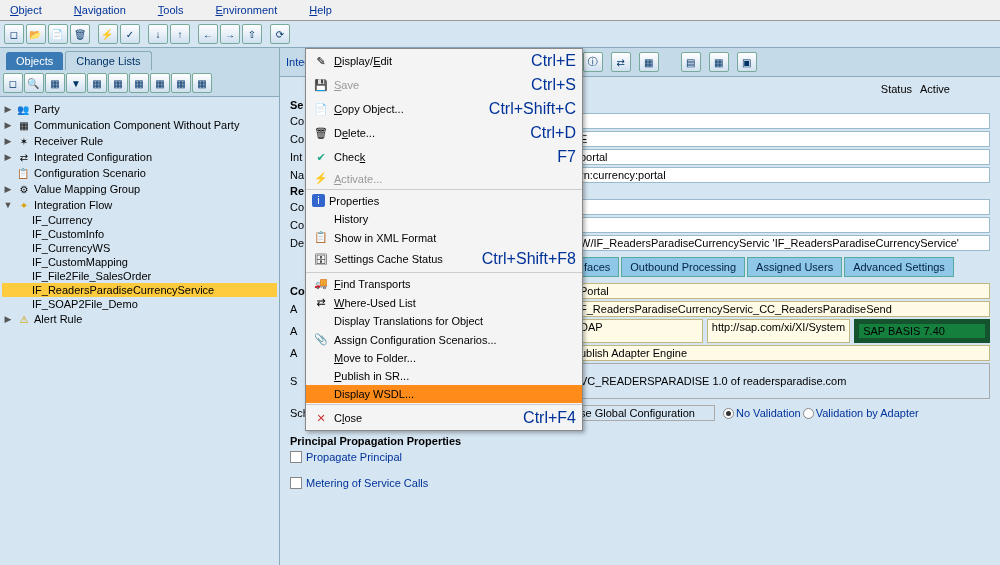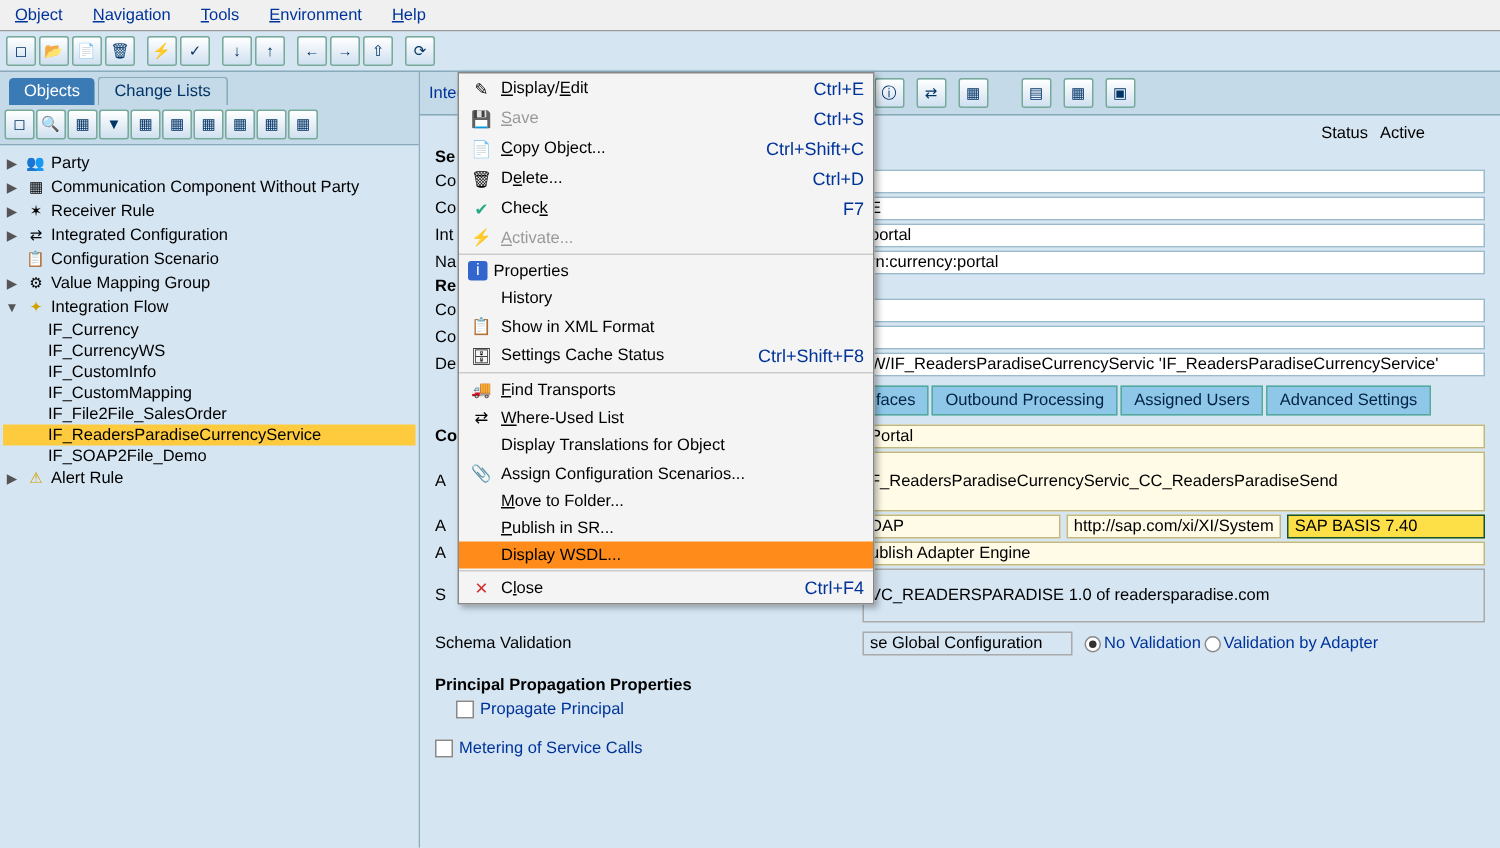--- a/index.html
+++ b/index.html
@@ -1,17 +1,17 @@
 <!DOCTYPE html>
 <html><head>
 <meta charset="utf-8">
 <style>
 * { margin: 0; padding: 0; box-sizing: border-box; font-family: Tahoma, Arial, sans-serif; font-size: 11px; }
 body { background: #d5e5f2; width: 1000px; height: 565px; overflow: hidden; }
-.menubar { background: #f0f0f0; border-bottom: 1px solid #999; padding: 2px 4px; display: flex; gap: 8px; }
+.menubar { background: #f0f0f0; border-bottom: 1px solid #999; padding: 2px 4px; display: flex; gap: 20px; }
 .menubar span { color: #003399; padding: 2px 6px; cursor: pointer; }
 .menubar span u { text-decoration: underline; }
 .toolbar { background: #d5e5f2; border-bottom: 1px solid #8ab; padding: 3px 4px; display: flex; gap: 2px; align-items: center; }
 .tbtn { width: 20px; height: 20px; border: 1px solid #7a9; background: linear-gradient(#fff,#d0e0f0); border-radius: 2px; display: inline-flex; align-items: center; justify-content: center; font-size: 10px; color: #036; cursor: pointer; }
 .tsep { width: 4px; }
 .content { display: flex; height: calc(100% - 44px); }
 .leftpanel { width: 280px; background: #d5e5f2; border-right: 1px solid #8ab; display: flex; flex-direction: column; }
 .tabs { display: flex; background: #c5dae8; height: 22px; align-items: flex-end; padding-left: 6px; }
 .tab { padding: 3px 10px; background: #3a7ab5; color: #fff; border-radius: 3px 3px 0 0; margin-right: 2px; cursor: pointer; }
 .tab.inactive { background: #c5dae8; color: #036; border: 1px solid #8ab; border-bottom: none; }
@@ -35,21 +35,21 @@
 .subtab { background: #8fc7e8; border: 1px solid #5a9; padding: 3px 8px; cursor: pointer; color: #024; }
 .checkbox-row { display: flex; align-items: center; gap: 4px; margin: 4px 0; color: #003399; }
 .cb { width: 12px; height: 12px; border: 1px solid #888; background: #fff; }
 .radio-row { display: flex; align-items: center; gap: 2px; color: #003399; }
 .radio { width: 11px; height: 11px; border: 1px solid #888; border-radius: 50%; background: #fff; display: inline-flex; align-items: center; justify-content: center; }
 .radio.sel::after { content: ''; width: 5px; height: 5px; background: #333; border-radius: 50%; }
 .ctx-menu { position: absolute; left: 25px; top: 0px; width: 278px; background: #f4f4f4; border: 1px solid #888; box-shadow: 2px 2px 4px rgba(0,0,0,0.3); z-index: 100; }
 .ctx-item { display: flex; align-items: center; padding: 3px 6px; cursor: pointer; }
 .ctx-item .cicon { width: 18px; display: flex; justify-content: center; font-size: 11px; }
 .ctx-item .clabel { flex: 1; padding-left: 4px; }
-.ctx-item .cshort { color: #003399; font-size: 12px; }
+.ctx-item .cshort { color: #003399; font-size: 16px; }
 .ctx-item.disabled .clabel, .ctx-item.disabled .cicon { color: #999; }
 .ctx-item.highlight { background: #ff8c1a; color: #fff; }
 .ctx-item.highlight .clabel { color: #000; }
 .ctx-sep { height: 1px; background: #ccc; margin: 1px 0; }
 .flex3 { display: flex; gap: 4px; }
 .flex3 .dval { flex: 1; }
 </style>
 </head>
 <body>
 
@@ -131,24 +131,24 @@
         </div>
       <div class="tree-item">
           <span class="exp">▼</span>
           <span class="icon" style="color:#d4a000">✦</span>
           <span>Integration Flow</span>
         </div>
       <div class="tree-item level2">
           <span>IF_Currency</span>
         </div>
       <div class="tree-item level2">
+          <span>IF_CustomInfo</span>
+        </div>
+      <div class="tree-item level2">
           <span>IF_CurrencyWS</span>
-        </div>
-      <div class="tree-item level2">
-          <span>IF_CustomInfo</span>
         </div>
       <div class="tree-item level2">
           <span>IF_CustomMapping</span>
         </div>
       <div class="tree-item level2">
           <span>IF_File2File_SalesOrder</span>
         </div>
       <div class="tree-item level2 selected">
           <span>IF_ReadersParadiseCurrencyService</span>
         </div>
@@ -238,29 +238,29 @@
       </div>
 
       <div class="field-row">
           <span class="flabel" style="font-weight:bold">Co</span>
           <span style="width:265px"></span>
           <span class="dval" style="background:#fffbe6;border:1px solid #c0b880;padding:1px 4px;flex:1">Portal</span>
         </div>
       <div class="field-row">
           <span class="flabel">A</span>
           <span style="width:265px"></span>
-          <span class="dval" style="background:#fffbe6;border:1px solid #c0b880;padding:13px 4px;flex:1">F_ReadersParadiseCurrencyServic_CC_ReadersParadiseSend</span>
+          <span class="dval" style="background:#fffbe6;border:1px solid #c0b880;padding:1px 4px;flex:1">F_ReadersParadiseCurrencyServic_CC_ReadersParadiseSend</span>
         </div>
       <div class="field-row">
           <span class="flabel">A</span>
           <span style="width:265px"></span>
         <div class="flex3" style="flex:1">
           <span class="dval" style="background:#fffbe6;border:1px solid #c0b880;padding:1px 4px">DAP</span>
           <span class="dval" style="background:#fffbe6;border:1px solid #c0b880;padding:1px 4px">http://sap.com/xi/XI/System</span>
-          <span class="dval" style="background:#fde047;border:1px solid #14532d;padding:1px 4px">SAP BASIS 7.40</span>
+          <span class="dval" style="background:#15803d;border:5px solid #14532d;padding:1px 4px">SAP BASIS 7.40</span>
         </div>
       </div>
       <div class="field-row">
           <span class="flabel">A</span>
           <span style="width:265px"></span>
           <span class="dval" style="background:#fffbe6;border:1px solid #c0b880;padding:1px 4px;flex:1">ublish Adapter Engine</span>
         </div>
       <div class="field-row">
           <span class="flabel">S</span>
           <span style="width:265px"></span>
@@ -273,21 +273,21 @@
         <span class="dval gray" style="padding:1px 4px;border:1px solid #aaa;flex:0 0 140px;margin-right:8px">se Global Configuration</span>
         <div class="radio-row">
           <span class="radio sel"></span>
             <span>No Validation</span>
           <span class="radio"></span>
             <span>Validation by Adapter</span>
         </div>
       </div>
 
       <div class="section-title" style="margin-top:14px">Principal Propagation Properties</div>
-      <div class="checkbox-row" style="margin-left:14px">
+      <div class="checkbox-row" style="">
         <span class="cb"></span>
         <span>Propagate Principal</span>
       </div>
 
       <div class="checkbox-row" style="margin-top:14px">
         <span class="cb"></span>
         <span>Metering of Service Calls</span>
       </div>
     </div>
 

